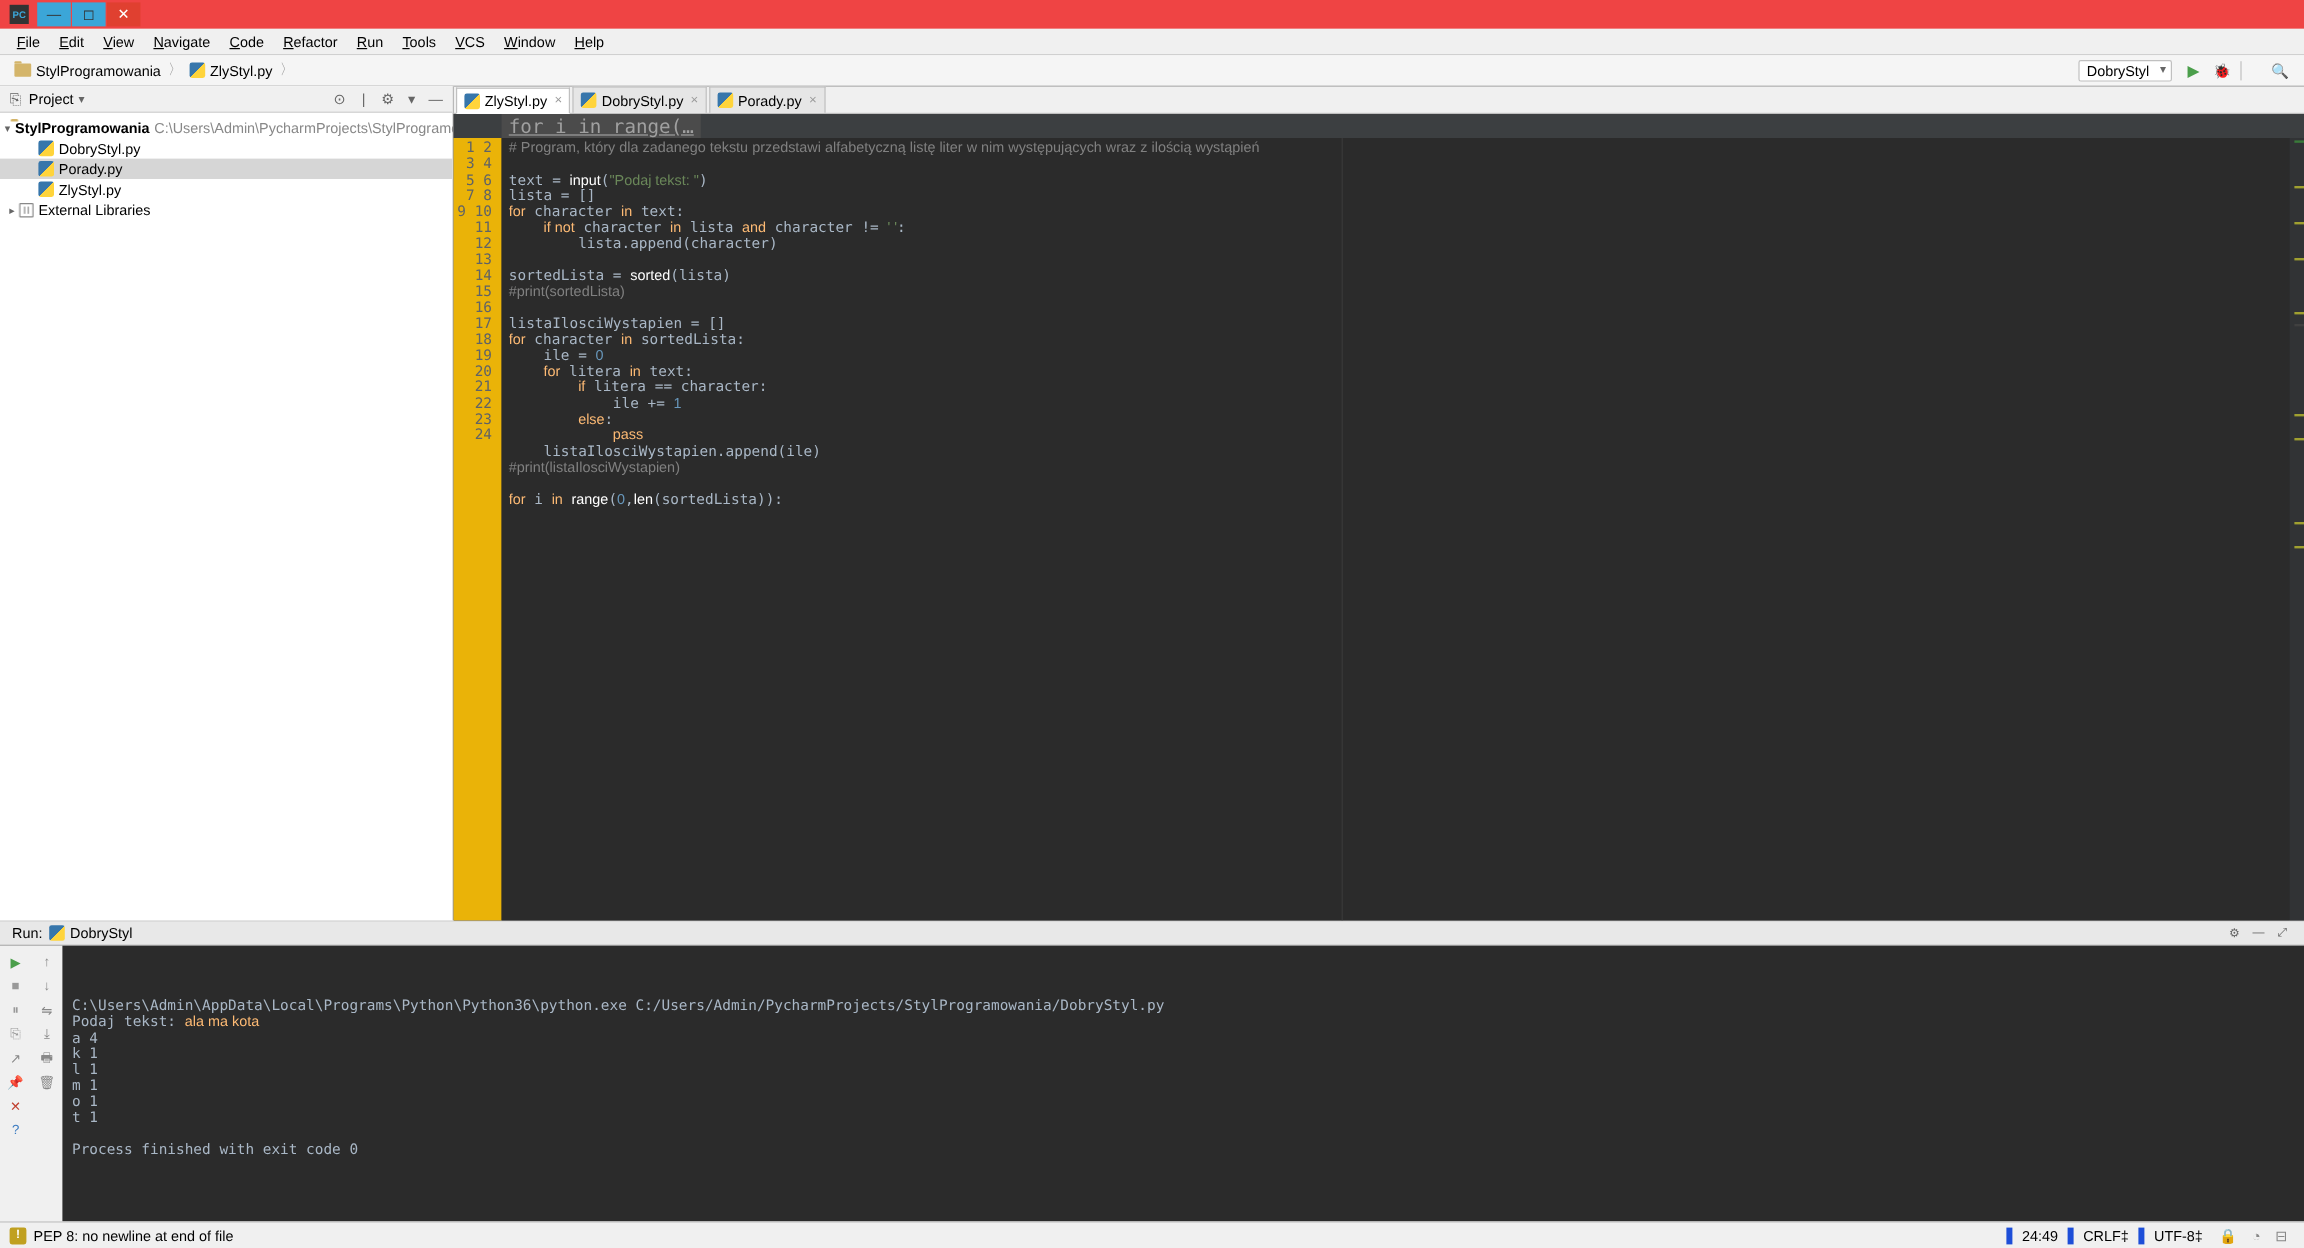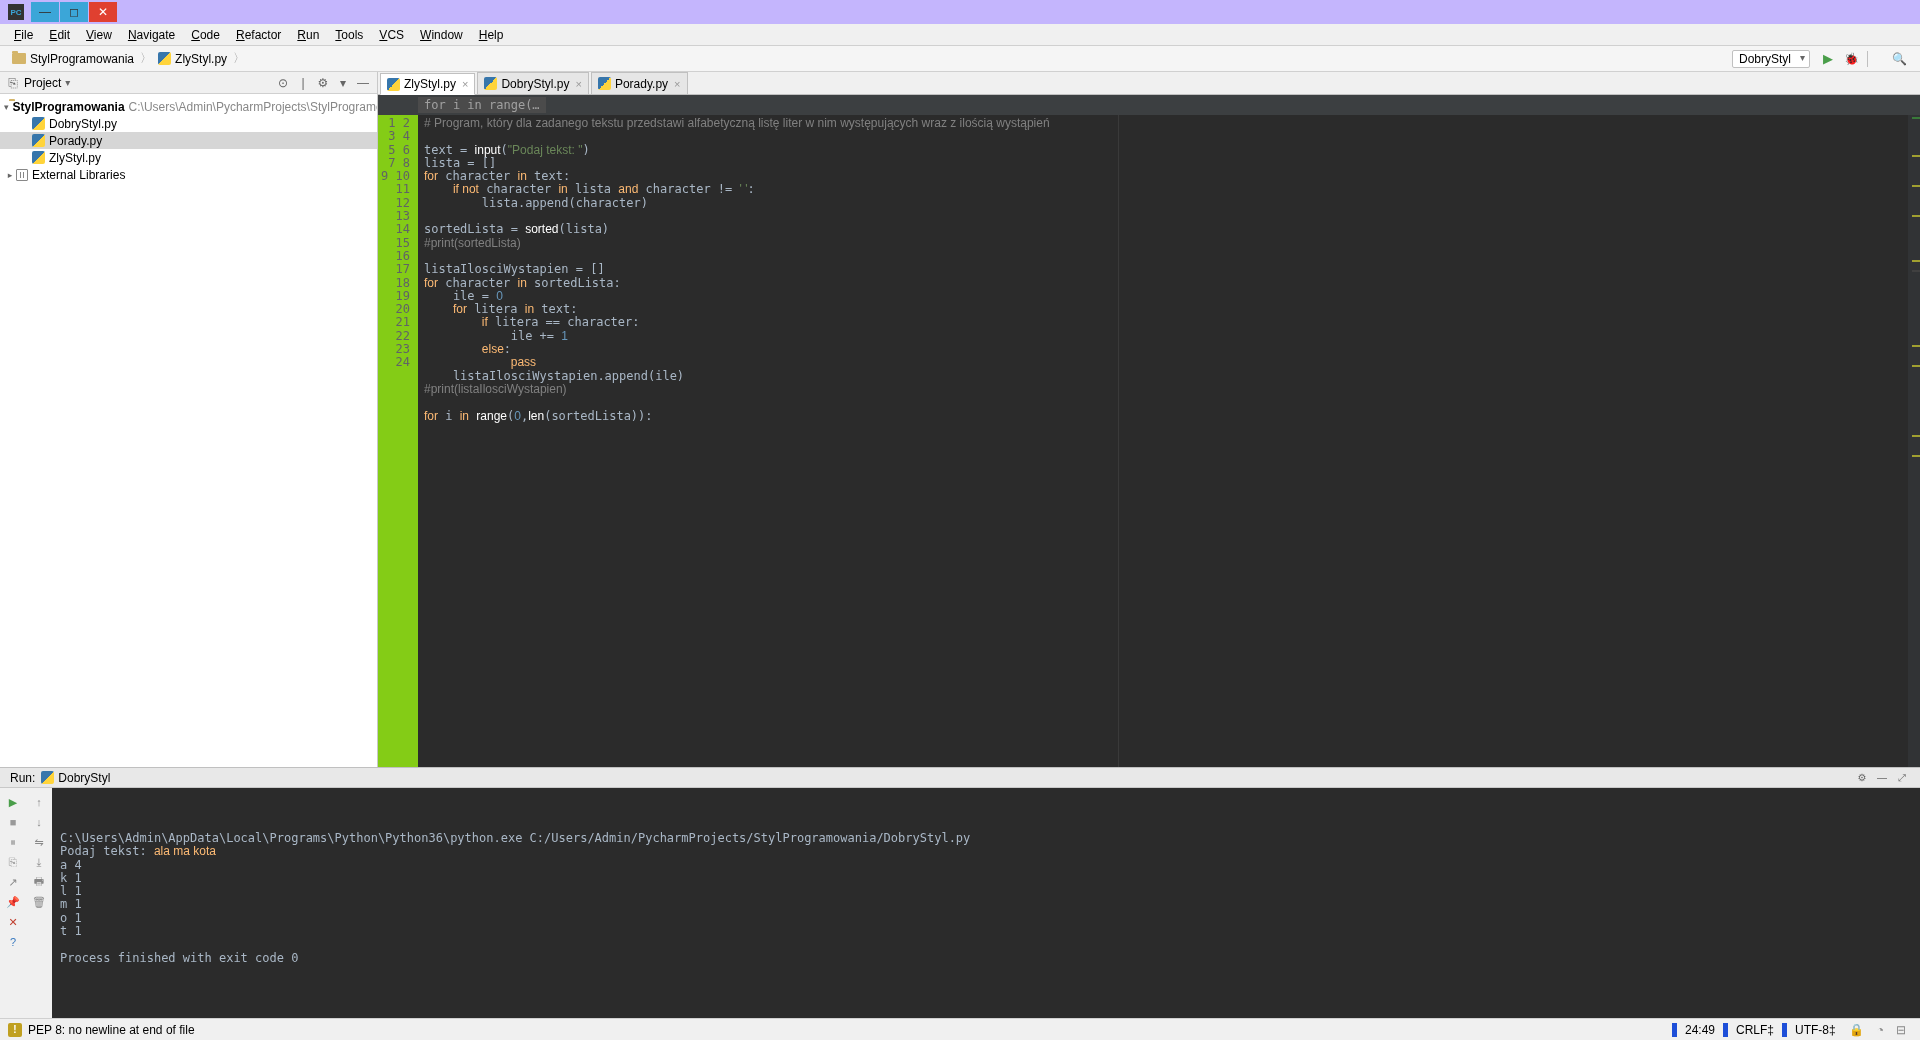--- a/index.html
+++ b/index.html
@@ -1,20 +1,20 @@
 <!DOCTYPE html>
 <html><head>
 <meta charset="utf-8">
 <style>
 * { margin: 0; padding: 0; box-sizing: border-box; font-family: "Segoe UI", Tahoma, sans-serif; font-size: 12px; }
 html, body { height: 100%; overflow: hidden; }
 body { display: flex; flex-direction: column; background: #f0f0f0; }
 
 
-.titlebar { height: 24px; background: #c4b5fd; display: flex; align-items: center; padding: 0 2px; color: #333; }
+.titlebar { height: 24px; background: #ef4444; display: flex; align-items: center; padding: 0 2px; color: #333; }
 .titlebar .app-icon { width: 16px; height: 16px; background: #333; color: #3ba6d8; font-size: 8px; font-weight: bold; display: flex; align-items: center; justify-content: center; margin: 0 6px; }
 .titlebar .title { flex: 1; text-align: center; color: #333; }
 .titlebar .winbtn { width: 28px; height: 20px; display: flex; align-items: center; justify-content: center; margin-left: 1px; cursor: pointer; }
 .titlebar .winbtn.min { background: #3ba6d8; }
 .titlebar .winbtn.max { background: #3ba6d8; }
 .titlebar .winbtn.close { background: #e04030; color: #fff; }
 
 
 .menubar { height: 22px; background: #f0f0f0; border-bottom: 1px solid #d0d0d0; display: flex; align-items: center; padding: 0 6px; }
 .menubar .menuitem { padding: 2px 8px; cursor: pointer; }
@@ -49,24 +49,24 @@
 
 
 .editor { flex: 1; display: flex; flex-direction: column; background: #2b2b2b; min-width: 0; }
 .editor .tabs { height: 23px; background: #f0f0f0; display: flex; align-items: flex-end; border-bottom: 1px solid #c0c0c0; padding-left: 2px; }
 .editor .tab { height: 22px; background: #e6e6e6; border: 1px solid #c0c0c0; border-bottom: none; padding: 0 6px; margin-right: 2px; display: flex; align-items: center; cursor: pointer; }
 .editor .tab.active { background: #fff; border-bottom: 1px solid #fff; margin-bottom: -1px; }
 .editor .tab .py-icon { margin-right: 4px; }
 .editor .tab .closex { margin-left: 6px; color: #999; font-size: 11px; }
 
 .editor .crumbbar { height: 20px; background: #3c3f41; display: flex; align-items: center; padding-left: 40px; }
-.editor .crumbbar .cc { background: #4b4b4b; color: #a0a0a0; font-family: "Consolas", monospace; font-size: 12px; padding: 1px 6px; }
+.editor .crumbbar .cc { background: #4b4b4b; color: #a0a0a0; font-family: "Consolas", monospace; font-size: 16px; padding: 1px 6px; text-decoration: underline; }
 
 .editor .codewrap { flex: 1; display: flex; position: relative; min-height: 0; }
-.editor .gutter { width: 40px; background: #84cc16; color: #606366; text-align: right; padding: 2px 8px 2px 0; font-family: Consolas, monospace; font-size: 12px; line-height: 13.3px; }
+.editor .gutter { width: 40px; background: #eab308; color: #606366; text-align: right; padding: 2px 8px 2px 0; font-family: Consolas, monospace; font-size: 12px; line-height: 13.3px; }
 .editor .code { flex: 1; background: #2b2b2b; color: #a9b7c6; font-family: Consolas, monospace; font-size: 12px; line-height: 13.3px; padding: 2px 0 2px 6px; white-space: pre; overflow: hidden; position: relative; }
 .editor .vline { position: absolute; top: 0; bottom: 0; left: 700px; border-left: 1px solid #3a3a3a; }
 .editor .minimap { width: 12px; background: #313335; position: relative; }
 .editor .minimap .mark { position: absolute; right: 0; width: 8px; height: 2px; }
 .editor .minimap .mark.y { background: #a0a030; }
 .editor .minimap .mark.g { background: #3a7a3a; }
 .editor .minimap .mark.w { background: #404040; }
 
 
 .kw { color: #fdba74; }

